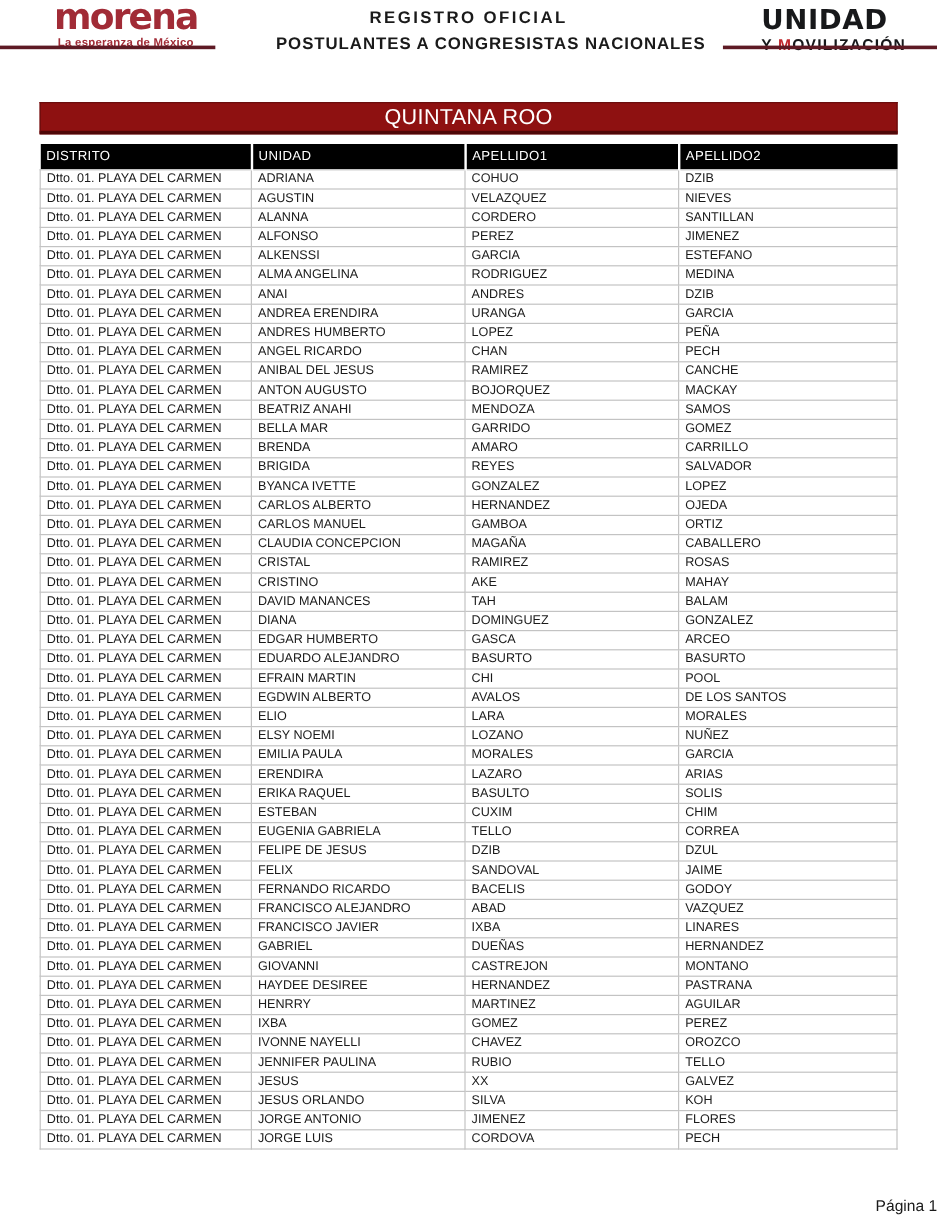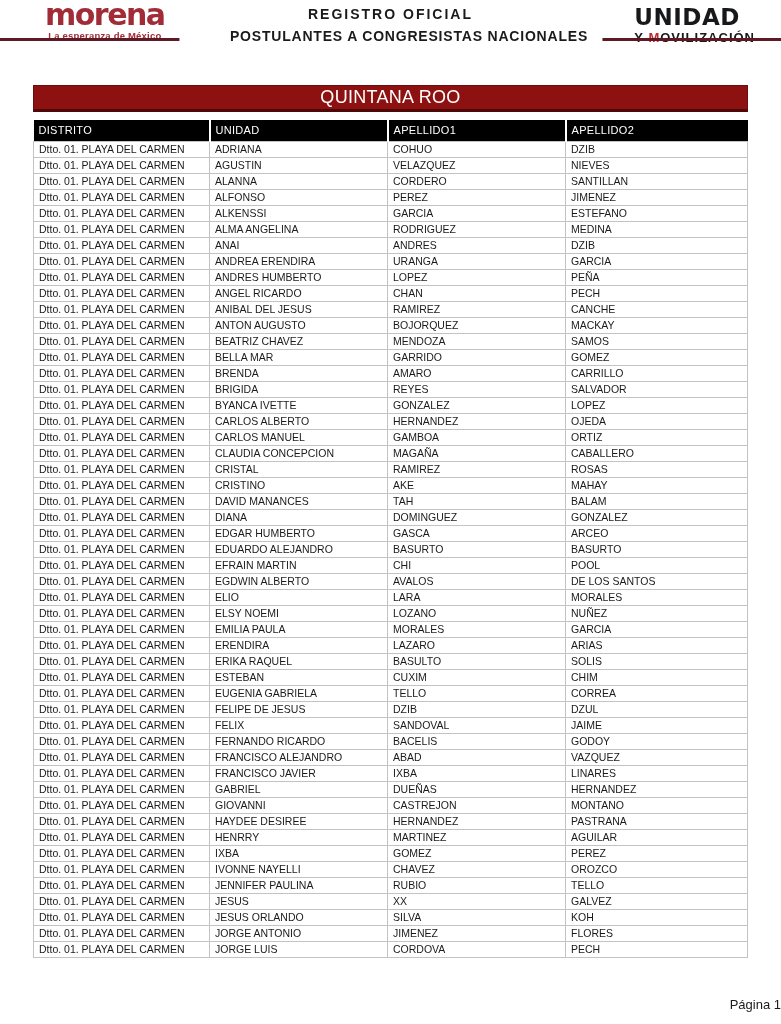--- a/index.html
+++ b/index.html
@@ -234,21 +234,21 @@
 
   <tr>
     <td>Dtto. 01. PLAYA DEL CARMEN</td>
     <td>ANTON AUGUSTO</td>
     <td>BOJORQUEZ</td>
     <td>MACKAY</td>
   </tr>
 
   <tr>
     <td>Dtto. 01. PLAYA DEL CARMEN</td>
-    <td>BEATRIZ CHAVEZ</td>
+    <td>BEATRIZ ANAHI</td>
     <td>MENDOZA</td>
     <td>SAMOS</td>
   </tr>
 
   <tr>
     <td>Dtto. 01. PLAYA DEL CARMEN</td>
     <td>BELLA MAR</td>
     <td>GARRIDO</td>
     <td>GOMEZ</td>
   </tr>

